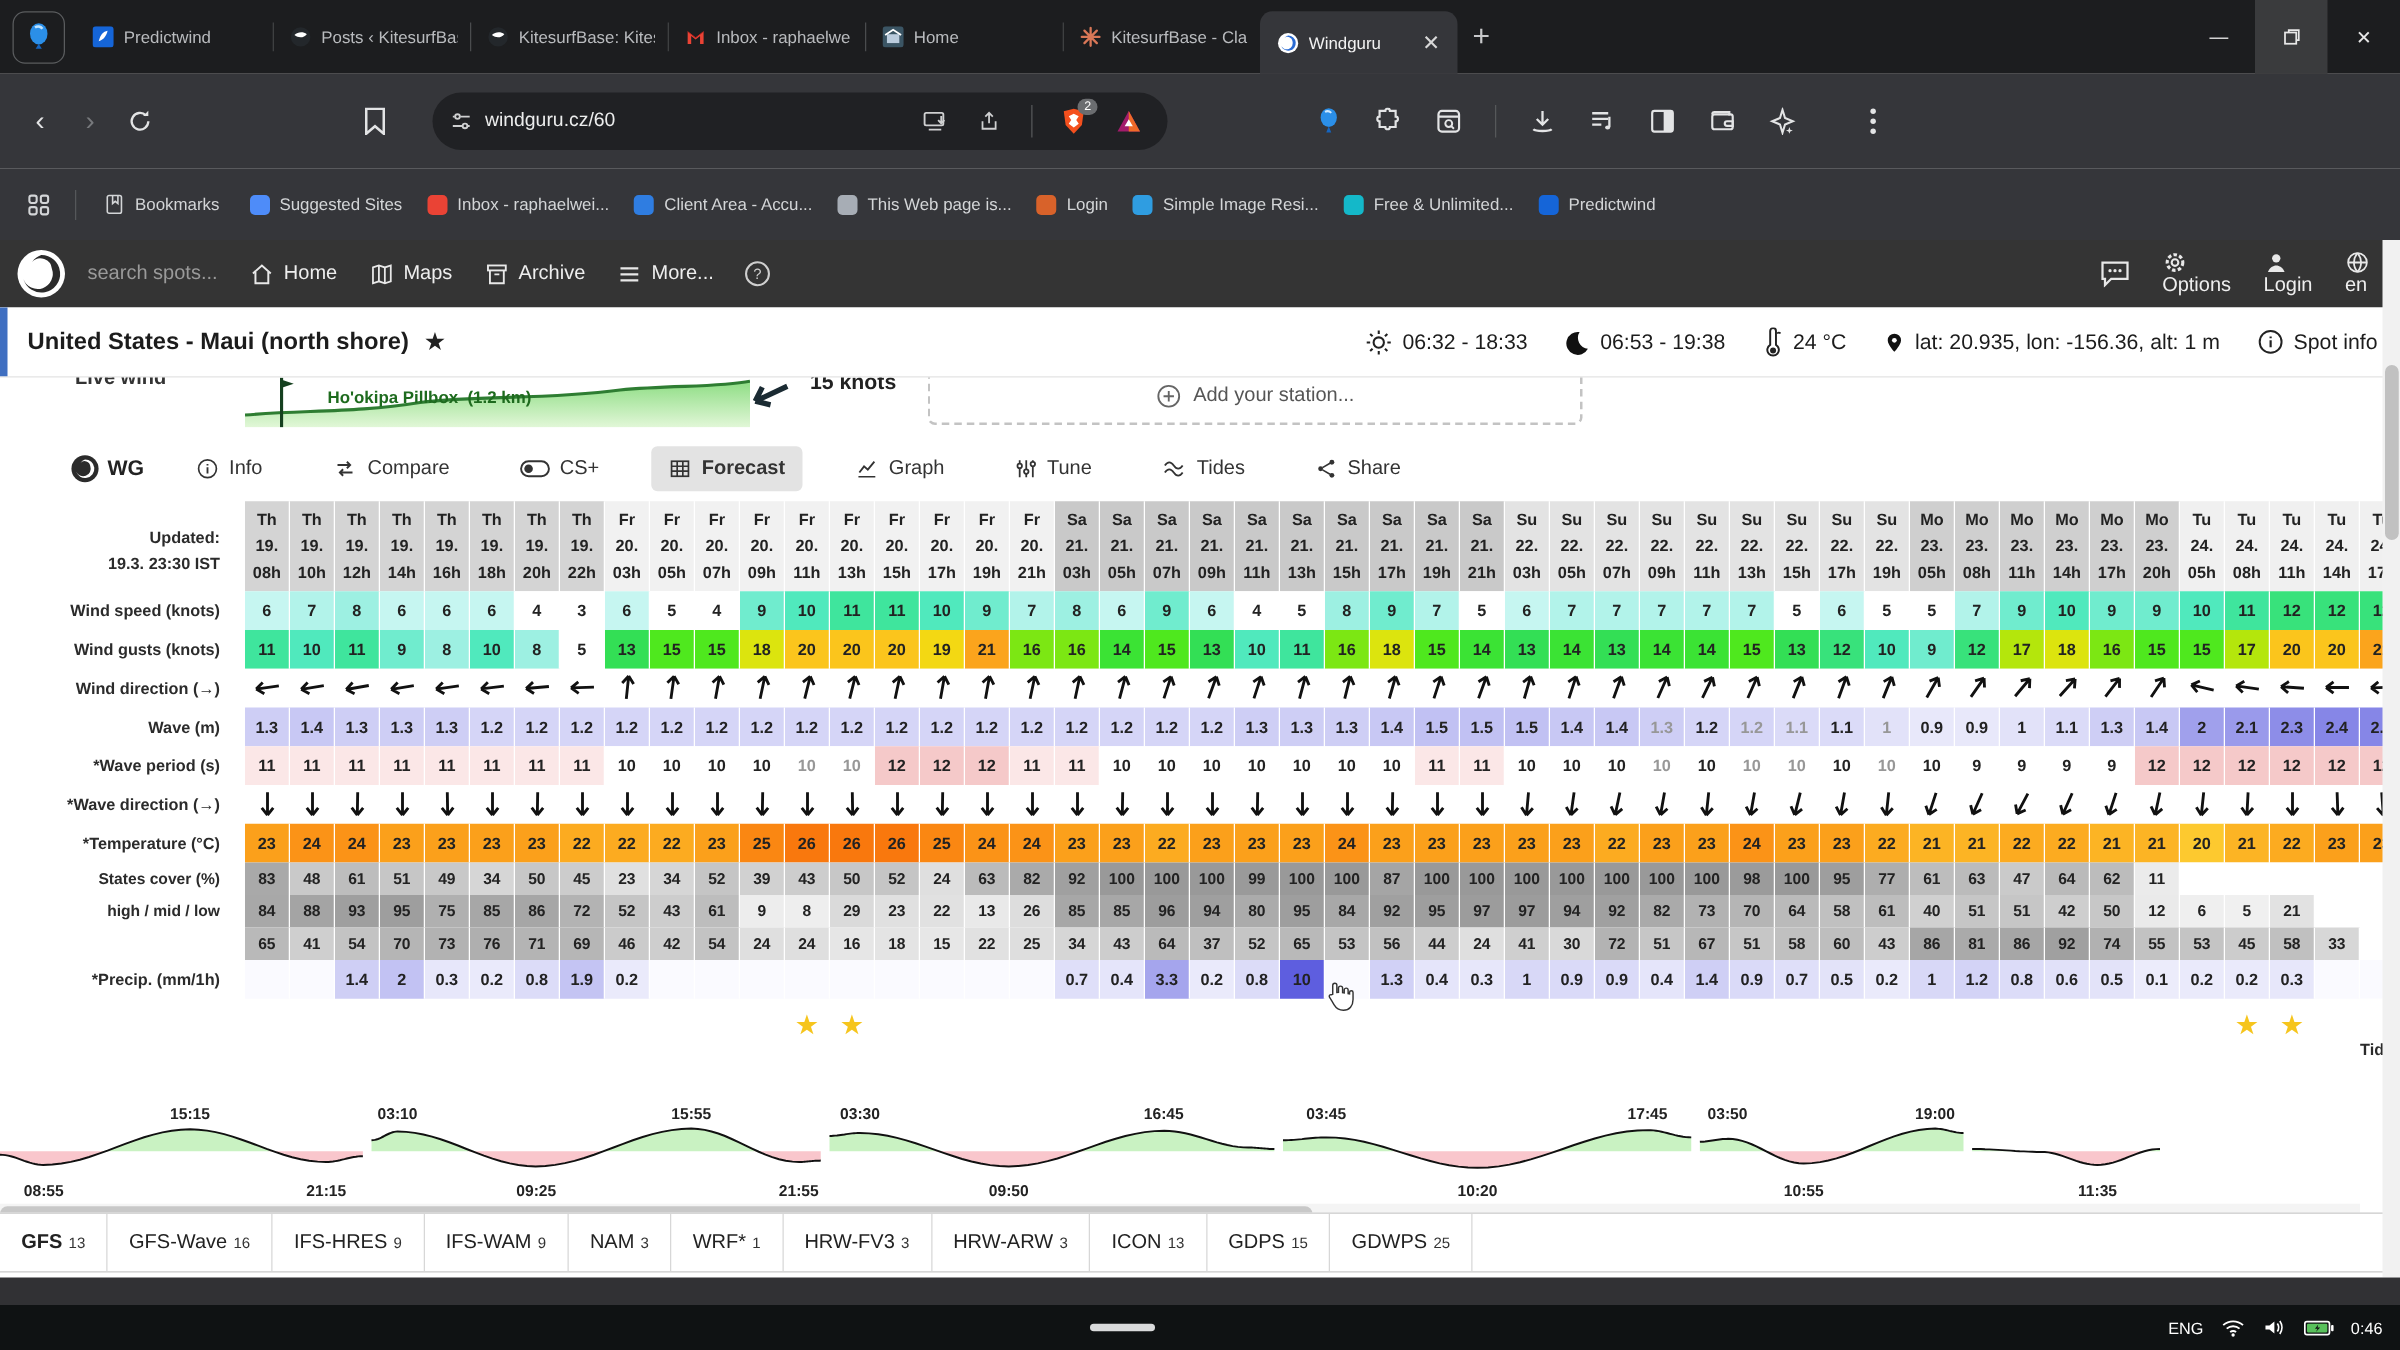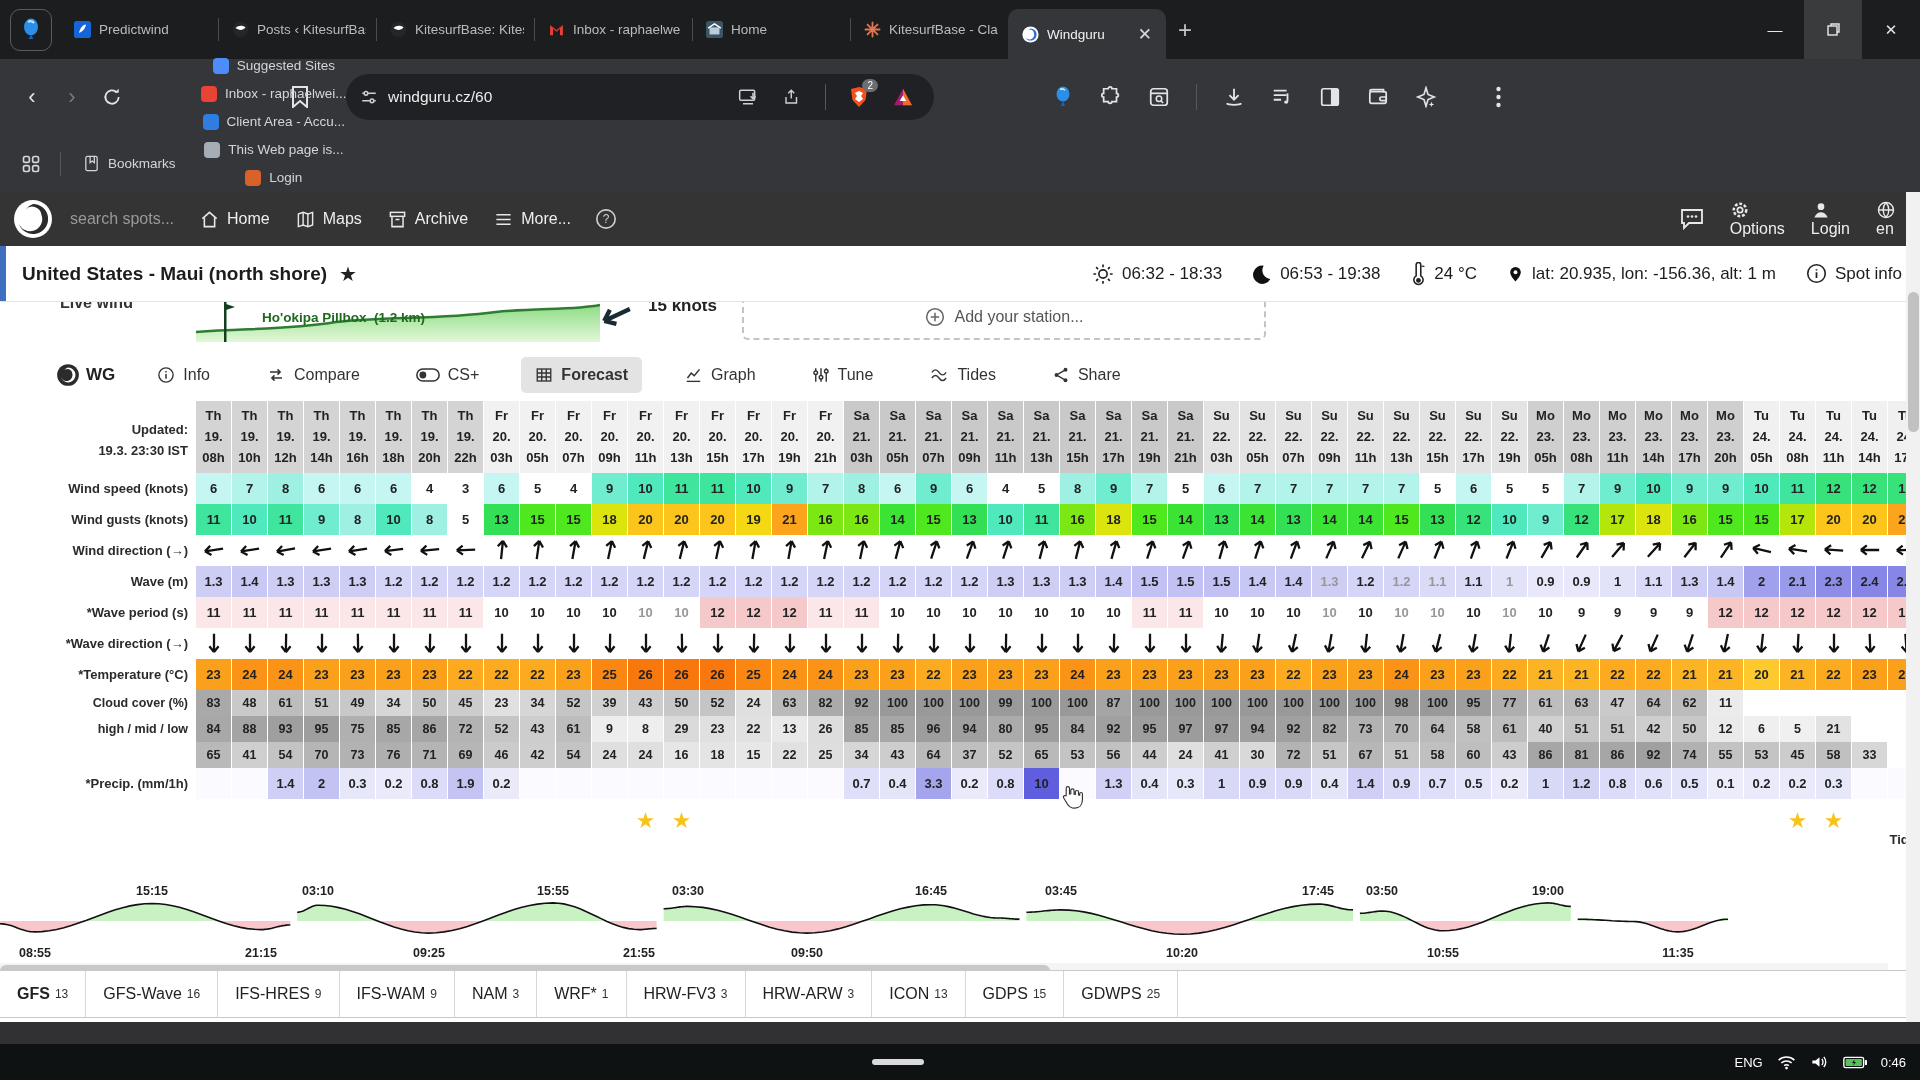--- a/index.html
+++ b/index.html
@@ -60,21 +60,21 @@
   .addbox{position:absolute;left:742px;top:-8px;width:520px;height:42px;border:2px dashed #c3c3c3;border-radius:6px;
     display:flex;align-items:center;justify-content:center;gap:10px;color:#555;font-size:16px;}
   .wgtabs{position:absolute;left:0;top:157px;width:1920px;height:52px;display:flex;align-items:center;}
   .wglogo{display:flex;align-items:center;gap:6px;font-weight:700;font-size:17px;color:#222;margin-left:56px;}
   .wtab{display:flex;align-items:center;gap:8px;font-size:16px;color:#333;padding:9px 14px;border-radius:5px;margin-left:28px;}
   .wtab.active{background:#e3e3e3;font-weight:700;}
   
   .fgrid{position:absolute;left:0;top:209px;display:grid;grid-template-columns:196px repeat(48,36px);
     font-size:13px;font-weight:600;color:#222;}
   .fc{box-sizing:border-box;text-align:center;overflow:hidden;border-right:1px solid #fff;}
-  .flabel{text-align:right;padding-right:8px;background:#fff;border-right:none;font-weight:700;color:#2b2b2b;}
+  .flabel{text-align:right;padding-right:20px;background:#fff;border-right:none;font-weight:700;color:#2b2b2b;}
   .rhead{height:72px;padding-top:4px;line-height:21px;}
   .r31{height:31px;line-height:31px;}
   .r26{height:26px;line-height:26px;font-size:12.5px;}
   .r44{height:44px;line-height:44px;}
   .rtide{height:82px;}
   .rscroll{height:16px;}
   .muted{color:#979797;}
   .star{color:#f6c51d;font-size:19px;}
   .arrowsvg{display:block;margin:4px auto 0;}
   
@@ -312,21 +312,21 @@
         </svg>
       </span>
     <span class="bmdiv"></span>
     <div class="bm">
       <svg width="17" height="17" viewBox="0 0 24 24">
           <rect x="4" y="2" width="16" height="20" rx="2" fill="none" stroke="#d3d5d7" stroke-width="1.8"></rect>
           <path d="M10 2v9l3-2.4L16 11V2" fill="none" stroke="#d3d5d7" stroke-width="1.8"></path>
         </svg>
       <span>Bookmarks</span>
     </div>
-    <div id="bmitems" style="display:flex;align-items:center;flex-direction:column;">
+    <div id="bmitems" style="display:flex;">
         <div class="bm">
           <span class="bmdot" style="background: rgb(78, 140, 249);"></span>
           <span>Suggested Sites</span>
         </div>
         <div class="bm">
           <span class="bmdot" style="background: rgb(234, 67, 53);"></span>
           <span>Inbox - raphaelwei...</span>
         </div>
         <div class="bm">
           <span class="bmdot" style="background: rgb(47, 125, 225);"></span>
@@ -1587,21 +1587,21 @@
         <div class="fc r31" style="background: rgb(252, 180, 36);">21</div>
         <div class="fc r31" style="background: rgb(252, 171, 32);">22</div>
         <div class="fc r31" style="background: rgb(252, 171, 32);">22</div>
         <div class="fc r31" style="background: rgb(252, 180, 36);">21</div>
         <div class="fc r31" style="background: rgb(252, 180, 36);">21</div>
         <div class="fc r31" style="background: rgb(253, 201, 47);">20</div>
         <div class="fc r31" style="background: rgb(252, 180, 36);">21</div>
         <div class="fc r31" style="background: rgb(252, 171, 32);">22</div>
         <div class="fc r31" style="background: rgb(251, 160, 27);">23</div>
         <div class="fc r31" style="background: rgb(251, 160, 27);">23</div>
-        <div class="fc flabel r26">Cloud cover (%)</div>
+        <div class="fc flabel r26">States cover (%)</div>
         <div class="fc r26" style="background: rgb(169, 169, 169);">83</div>
         <div class="fc r26" style="background: rgb(201, 201, 201);">48</div>
         <div class="fc r26" style="background: rgb(189, 189, 189);">61</div>
         <div class="fc r26" style="background: rgb(198, 198, 198);">51</div>
         <div class="fc r26" style="background: rgb(200, 200, 200);">49</div>
         <div class="fc r26" style="background: rgb(214, 214, 214);">34</div>
         <div class="fc r26" style="background: rgb(199, 199, 199);">50</div>
         <div class="fc r26" style="background: rgb(204, 204, 204);">45</div>
         <div class="fc r26" style="background: rgb(224, 224, 224);">23</div>
         <div class="fc r26" style="background: rgb(214, 214, 214);">34</div>

